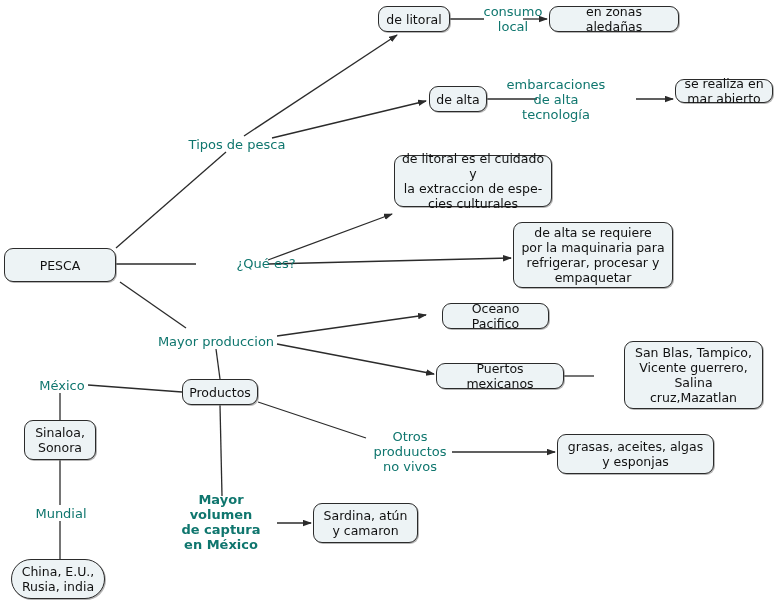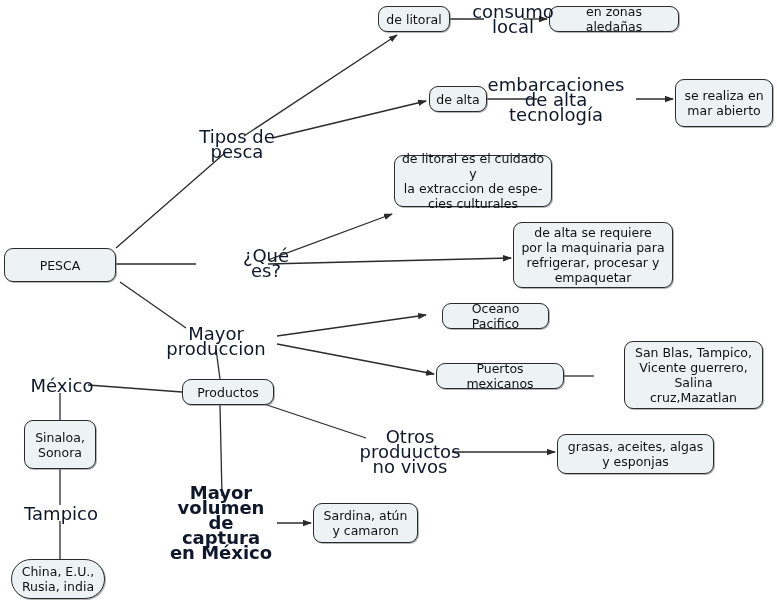--- a/index.html
+++ b/index.html
@@ -36,22 +36,22 @@
     display: flex;
     align-items: center;
     justify-content: center;
     padding: 4px 6px;
     white-space: pre-line;
     box-shadow: 1px 1px 0px rgba(120,120,120,0.55);
   }
   .link-label {
     position: absolute;
     box-sizing: border-box;
-    color: #0f172a;
-    font-size: 18px;
+    color: #0f766e;
+    font-size: 13px;
     line-height: 15px;
     text-align: center;
     background: transparent;
     white-space: pre-line;
     display: flex;
     align-items: center;
     justify-content: center;
   }
 </style>
 </head>
@@ -90,55 +90,55 @@
         <line x1="220" y1="405" x2="222" y2="496" stroke="#2b2b2b" stroke-width="1.3"></line>
         <line x1="277" y1="523" x2="311" y2="523" stroke="#2b2b2b" stroke-width="1.3" marker-end="url(#arrowhead)"></line>
       </g>
   </svg>
 
   <div id="nodes-layer">
       <div class="node" style="left: 4px; top: 248px; width: 112px; height: 34px;">PESCA</div>
       <div class="node" style="left: 378px; top: 6px; width: 72px; height: 26px;">de litoral</div>
       <div class="node" style="left: 549px; top: 6px; width: 130px; height: 26px;">en zonas aledañas</div>
       <div class="node" style="left: 429px; top: 86px; width: 58px; height: 26px;">de alta</div>
-      <div class="node" style="left: 675px; top: 79px; width: 98px; height: 48px; text-align: center;">se realiza en
+      <div class="node" style="left: 675px; top: 79px; width: 98px; height: 24px; text-align: center;">se realiza en
 mar abierto</div>
       <div class="node" style="left: 394px; top: 155px; width: 158px; height: 52px;">de litoral es el cuidado y
 la extraccion de espe-
 cies culturales</div>
       <div class="node" style="left: 513px; top: 222px; width: 160px; height: 66px;">de alta se requiere
 por la maquinaria para
 refrigerar, procesar y
 empaquetar</div>
       <div class="node" style="left: 428px; top: 303px; width: 107px; height: 26px; margin-left: 14px;">Oceano Pacifico</div>
       <div class="node" style="left: 436px; top: 363px; width: 128px; height: 26px;">Puertos mexicanos</div>
       <div class="node" style="left: 624px; top: 341px; width: 139px; height: 68px;">San Blas, Tampico,
 Vicente guerrero,
 Salina cruz,Mazatlan</div>
-      <div class="node" style="left: 182px; top: 379px; width: 92px; height: 26px;">Productos</div>
-      <div class="node" style="left: 24px; top: 420px; width: 72px; height: 49px;">Sinaloa,
+      <div class="node" style="left: 182px; top: 379px; width: 76px; height: 26px;">Productos</div>
+      <div class="node" style="left: 24px; top: 420px; width: 72px; height: 40px;">Sinaloa,
 Sonora</div>
       <div class="node" style="left: 11px; top: 559px; width: 94px; height: 40px; border-radius: 20px;">China, E.U.,
 Rusia, india</div>
       <div class="node" style="left: 557px; top: 434px; width: 157px; height: 40px;">grasas, aceites, algas
 y esponjas</div>
       <div class="node" style="left: 313px; top: 503px; width: 105px; height: 40px;">Sardina, atún
 y camaron</div>
     </div>
   <div id="labels-layer">
       <div class="link-label" style="left: 182px; top: 136px; width: 110px; height: 16px;">Tipos de pesca</div>
       <div class="link-label" style="left: 482px; top: 3px; width: 62px; height: 32px;">consumo
 local</div>
       <div class="link-label" style="left: 508px; top: 75px; width: 96px; height: 48px;">embarcaciones
 de alta
 tecnología</div>
       <div class="link-label" style="left: 196px; top: 255px; width: 68px; height: 16px; margin-left: 36px;">¿Qué es?</div>
       <div class="link-label" style="left: 155px; top: 333px; width: 122px; height: 16px;">Mayor produccion</div>
       <div class="link-label" style="left: 36px; top: 377px; width: 52px; height: 16px;">México</div>
-      <div class="link-label" style="left: 31px; top: 505px; width: 60px; height: 16px;">Tampico</div>
+      <div class="link-label" style="left: 31px; top: 505px; width: 60px; height: 16px;">Mundial</div>
       <div class="link-label" style="left: 368px; top: 427px; width: 84px; height: 48px;">Otros
 produuctos
 no vivos</div>
       <div class="link-label" style="left: 169px; top: 498px; width: 104px; height: 48px; font-weight: bold;">Mayor volumen
 de captura
 en México</div>
     </div>
 
 </div>
 

